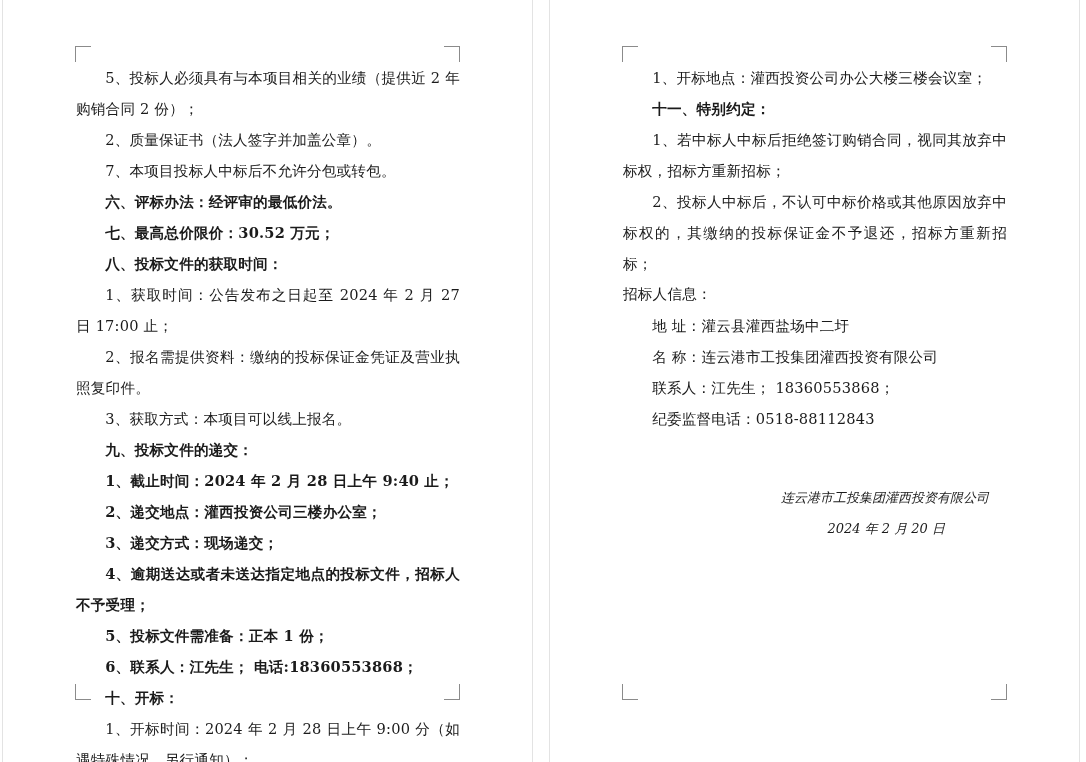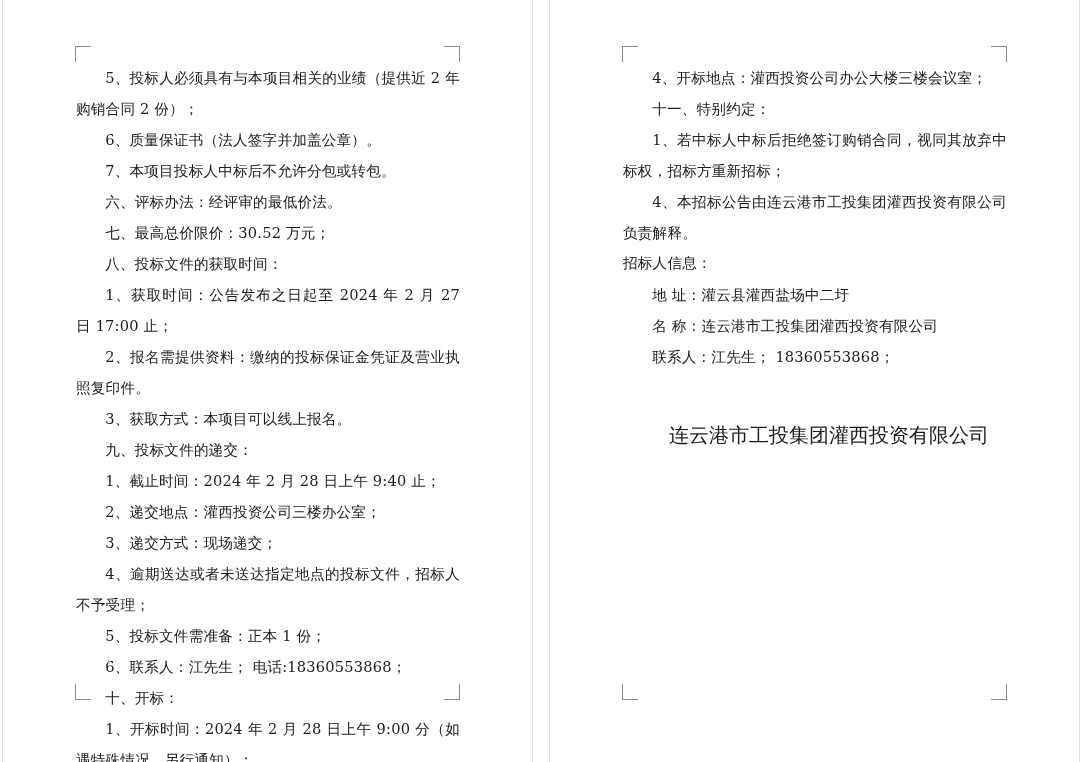--- a/index.html
+++ b/index.html
@@ -70,47 +70,48 @@
     font-size: 14.6px;
     line-height: 31px;
     color: #1b1b1b;
     letter-spacing: 0.2px;
     margin: 0;
     text-align: justify;
     text-justify: inter-ideograph;
   }
   .para.indent { text-indent: 2em; }
   .para.bold {
-    font-weight: normal;
+    font-weight: bold;
   }
   .para.noindent { text-indent: 0; font-family: Liberation Serif, serif; }
   .sign-block {
     margin-top: 48px;
-    font-size: 20px;
+    font-size: 13px;
     line-height: 31px;
     color: #1b1b1b;
     text-align: right;
     padding-right: 18px;
+    font-style: italic;
   }
   .sign-line { display: block; }
   .sign-line.date { padding-right: 44px; }
 </style>
 </head>
 <body>
 
 <div class="spread">
 
   <div class="page left">
     <div class="crop tl"></div>
     <div class="crop tr"></div>
     <div class="crop bl"></div>
     <div class="crop br"></div>
     <div class="body-area">
       <p class="para indent">5、投标人必须具有与本项目相关的业绩（提供近 2 年购销合同 2 份）；</p>
-      <p class="para indent">6、质量保证书（法人签字并加盖公章）。</p>
+      <p class="para indent">2、质量保证书（法人签字并加盖公章）。</p>
       <p class="para indent">7、本项目投标人中标后不允许分包或转包。</p>
       <p class="para indent bold">六、评标办法：经评审的最低价法。</p>
       <p class="para indent bold">七、最高总价限价：30.52 万元；</p>
       <p class="para indent bold">八、投标文件的获取时间：</p>
       <p class="para indent">1、获取时间：公告发布之日起至 2024 年 2 月 27 日 17:00 止；</p>
       <p class="para indent">2、报名需提供资料：缴纳的投标保证金凭证及营业执照复印件。</p>
       <p class="para indent">3、获取方式：本项目可以线上报名。</p>
       <p class="para indent bold">九、投标文件的递交：</p>
       <p class="para indent bold">1、截止时间：2024 年 2 月 28 日上午 9:40 止；</p>
       <p class="para indent bold">2、递交地点：灌西投资公司三楼办公室；</p>
@@ -122,27 +123,29 @@
       <p class="para indent">1、开标时间：2024 年 2 月 28 日上午 9:00 分（如遇特殊情况，另行通知）；</p>
     </div>
   </div>
 
   <div class="page right">
     <div class="crop tl"></div>
     <div class="crop tr"></div>
     <div class="crop bl"></div>
     <div class="crop br"></div>
     <div class="body-area">
-      <p class="para indent">4、开标地点：灌西投资公司办公大楼三楼会议室；</p>
+      <p class="para indent">1、开标地点：灌西投资公司办公大楼三楼会议室；</p>
       <p class="para indent bold">十一、特别约定：</p>
       <p class="para indent">1、若中标人中标后拒绝签订购销合同，视同其放弃中标权，招标方重新招标；</p>
-      <p class="para indent">4、本招标公告由连云港市工投集团灌西投资有限公司负责解释。</p>
+      <p class="para indent">2、投标人中标后，不认可中标价格或其他原因放弃中标权的，其缴纳的投标保证金不予退还，招标方重新招标；</p>
       <p class="para noindent">招标人信息：</p>
       <p class="para indent">地   址：灌云县灌西盐场中二圩</p>
       <p class="para indent">名  称：连云港市工投集团灌西投资有限公司</p>
       <p class="para indent">联系人：江先生； 18360553868；</p>
+      <p class="para indent">纪委监督电话：0518-88112843</p>
       <div class="sign-block">
         <span class="sign-line company">连云港市工投集团灌西投资有限公司</span>
+        <span class="sign-line date">2024 年 2 月 20 日</span>
       </div>
     </div>
   </div>
 
 </div>
 
 </body></html>

